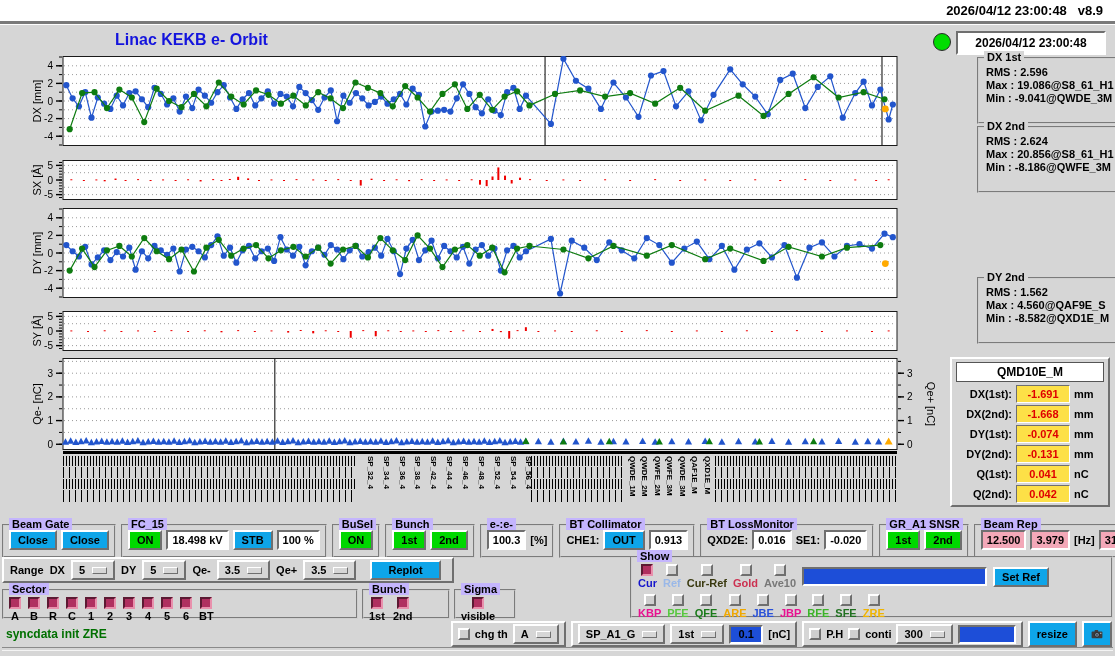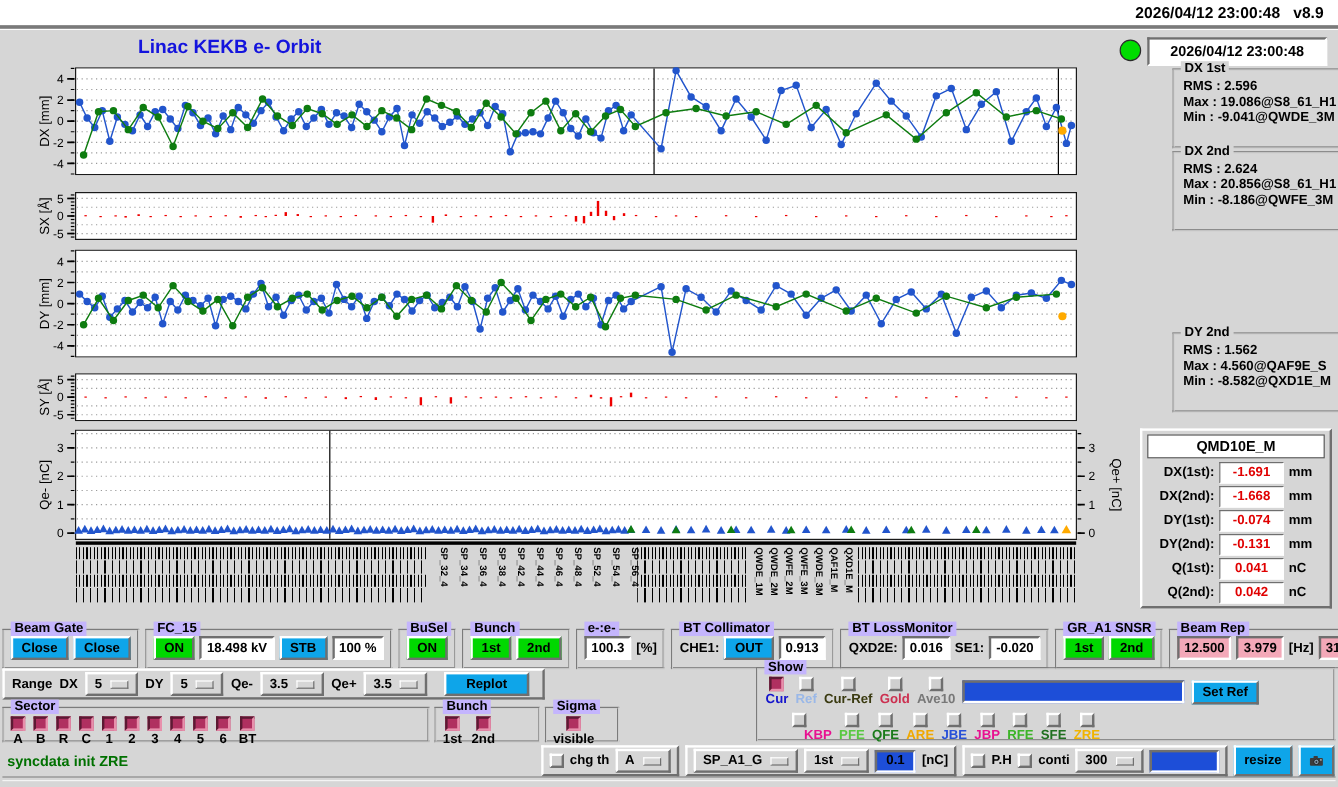--- a/index.html
+++ b/index.html
@@ -56,21 +56,21 @@
   .statbox>.lg{position:absolute;top:-8px;left:5px;background:#d6d6d6;padding:0 3px;font-weight:bold;font-size:11px;}
   .statbox .ln{font-weight:bold;font-size:11px;padding:1px 0 0 7px;white-space:nowrap;}
   #indicator{position:absolute;left:933px;top:33px;width:16px;height:16px;border-radius:50%;background:#00dd00;border:1px solid #2a2a2a;}
   #datebox{position:absolute;left:956px;top:31px;width:146px;height:20px;display:flex;align-items:center;justify-content:center;font-weight:bold;font-size:12px;}
 
   #qmd{position:absolute;left:950px;top:357px;width:160px;height:150px;box-sizing:border-box;
     border-top:2px solid #fff;border-left:2px solid #fff;border-bottom:2px solid #6f6f6f;border-right:2px solid #6f6f6f;background:#d6d6d6;padding:3px 4px;}
   #qmd .ttl{height:18px;background:#fff;border:1px solid #555;display:flex;align-items:center;justify-content:center;font-weight:bold;font-size:12px;margin-bottom:3px;}
   #qmd .mrow{display:flex;align-items:center;gap:4px;margin-top:2px;}
   #qmd .mlab{width:56px;text-align:right;font-weight:bold;font-size:11px;}
-  #qmd .mval{width:52px;height:16px;background:#ffffff;border-top:1px solid #6f6f6f;border-left:1px solid #6f6f6f;border-bottom:1px solid #fff;border-right:1px solid #fff;
+  #qmd .mval{width:52px;height:16px;background:#fde047;border-top:1px solid #6f6f6f;border-left:1px solid #6f6f6f;border-bottom:1px solid #fff;border-right:1px solid #fff;
     display:flex;align-items:center;justify-content:center;font-weight:bold;font-size:11px;color:#e00000;}
   #qmd .munit{font-weight:bold;font-size:11px;}
 
   
   #rowA{position:absolute;left:2px;top:524px;width:1111px;display:flex;gap:5px;align-items:flex-start;}
   #rowA .grp{height:34px;}
   #rangebar{position:absolute;left:2px;top:557px;width:452px;height:26px;display:flex;align-items:center;gap:6px;padding:0 6px;box-sizing:border-box;}
   #sector{position:absolute;left:2px;top:589px;width:356px;height:30px;}
   #bunch2{position:absolute;left:362px;top:589px;width:88px;height:30px;}
   #sigma{position:absolute;left:454px;top:589px;width:62px;height:30px;}
@@ -1109,21 +1109,21 @@
         <span class="cbitem">
           <span class="cb"></span>
           <span style="color: rgb(120, 120, 120);">Ave10</span>
         </span>
         <input class="txtin" style="width: 185px;">
         <span class="btn">Set Ref</span>
       </div>
     <div class="srow" id="show-row2" style="margin-top:2px;">
         <span class="cbitem">
           <span class="cb"></span>
-          <span style="color: rgb(232, 16, 144); margin-left: 32px;">KBP</span>
+          <span style="color: rgb(232, 16, 144);">KBP</span>
         </span>
         <span class="cbitem">
           <span class="cb"></span>
           <span style="color: rgb(88, 200, 64);">PFE</span>
         </span>
         <span class="cbitem">
           <span class="cb"></span>
           <span style="color: rgb(26, 122, 26);">QFE</span>
         </span>
         <span class="cbitem">

